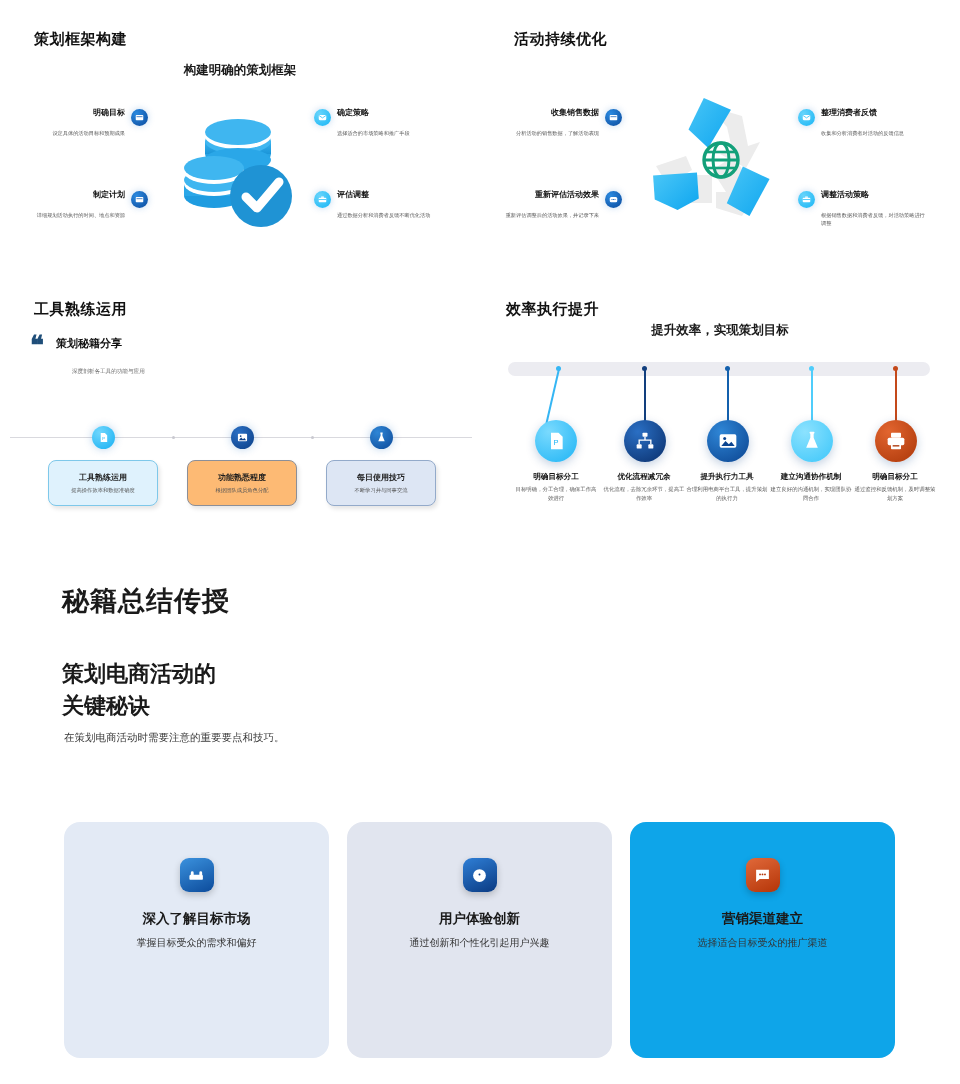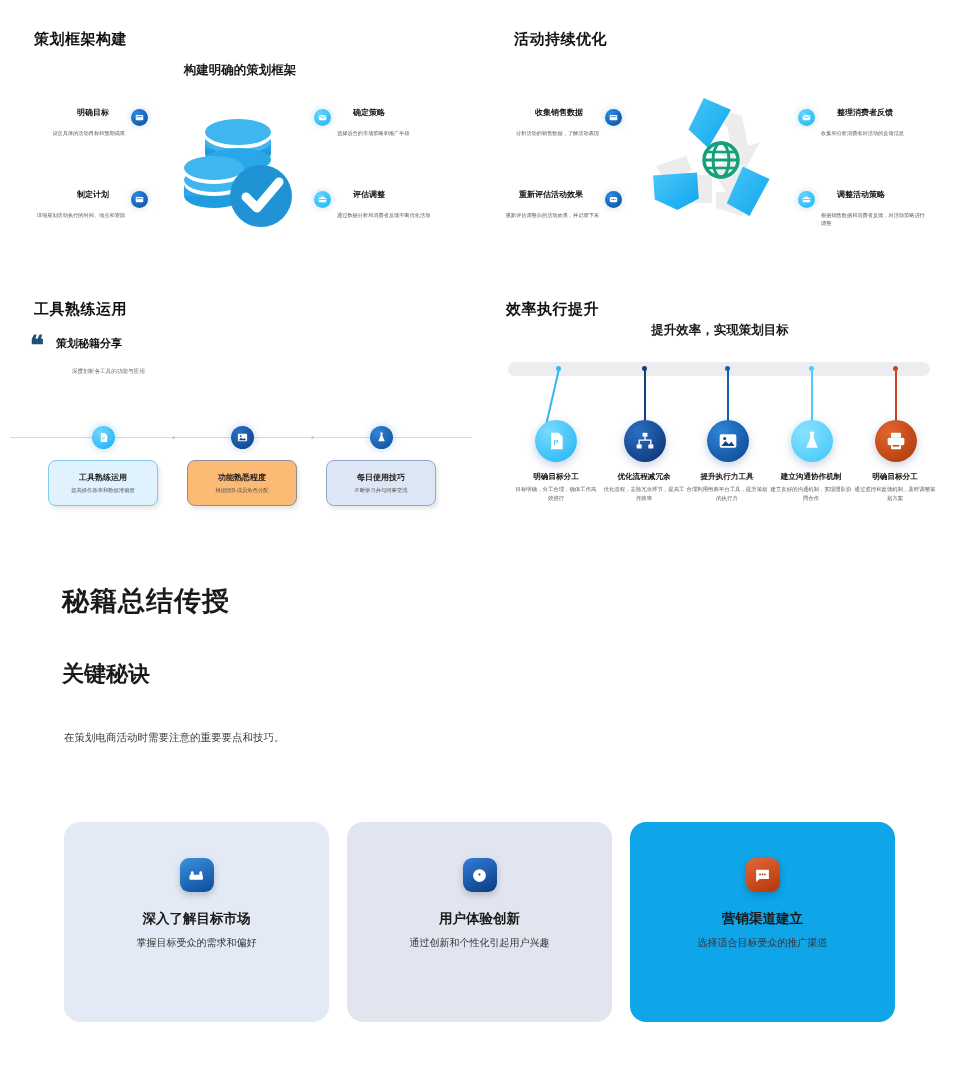--- a/index.html
+++ b/index.html
@@ -32,21 +32,21 @@
   
   .quad { position: absolute; }
   #q1 { left: 0;   top: 0;   width: 480px; height: 280px; }
   #q2 { left: 480px; top: 0; width: 480px; height: 280px; }
 
   .q-head { position: absolute; left: 34px; top: 30px; }
   .q-sub  { position: absolute; left: 0; right: 0; top: 62px; }
 
   
   .pt { position: absolute; width: 130px; }
-  .pt .row { display: flex; align-items: flex-start; gap: 22px; }
+  .pt .row { display: flex; align-items: flex-start; gap: 6px; }
   .pt.left  .row { flex-direction: row; justify-content: flex-end; }
   .pt.left  .txt { text-align: right; }
   .pt.right .txt { text-align: left; }
   .badge {
     width: 17px; height: 17px; border-radius: 50%;
     display: flex; align-items: center; justify-content: center;
     flex: 0 0 17px; margin-top: 1px;
     box-shadow: 0 0 7px rgba(40,120,200,.28);
   }
   .badge svg { width: 9px; height: 9px; fill: #fff; }
@@ -113,21 +113,21 @@
     position: absolute; left: 62px; top: 658px;
     font-size: 22px; font-weight: bold; color: #1a1a1a; line-height: 1.45;
   }
   .hero-p {
     position: absolute; left: 64px; top: 731px;
     font-size: 10.5px; color: #3a3a3a;
   }
 
   
   .bcard {
-    position: absolute; top: 822px; width: 265px; height: 200px;
+    position: absolute; top: 822px; width: 265px; height: 236px;
     border-radius: 16px;
     display: flex; flex-direction: column; align-items: center;
     padding-top: 36px;
   }
   .bcard .ic {
     width: 34px; height: 34px; border-radius: 9px;
     display: flex; align-items: center; justify-content: center;
     box-shadow: 0 3px 7px rgba(0,0,0,.20);
   }
   .bcard .ic svg { width: 17px; height: 17px; fill: #fff; }
@@ -451,20 +451,21 @@
         </svg>
     </div>
     <div class="tl4-lab" style="left:852px;">
       <div class="t">明确目标分工</div>
       <div class="d">通过监控和反馈机制，及时调整策划方案</div>
     </div>
   </div>
 
   <div class="hero-title">秘籍总结传授</div>
   <div class="hero-h2">
+    <div>策划电商活动的</div>
     <div>关键秘诀</div>
   </div>
   <div class="hero-p">在策划电商活动时需要注意的重要要点和技巧。</div>
 
   <div class="bcard" style="left:64px; background:#e3eaf5;">
     <div class="ic" style="background:linear-gradient(155deg,#3b92de,#0c4b9b);">
       <svg viewBox="0 0 24 24">
           <path d="M4 11V8a2 2 0 0 1 4 0v3h8V8a2 2 0 0 1 4 0v3a2 2 0 0 1 1 1.7V17a1 1 0 0 1-1 1H3a1 1 0 0 1-1-1v-4.3A2 2 0 0 1 4 11z"></path>
         </svg>
     </div>

